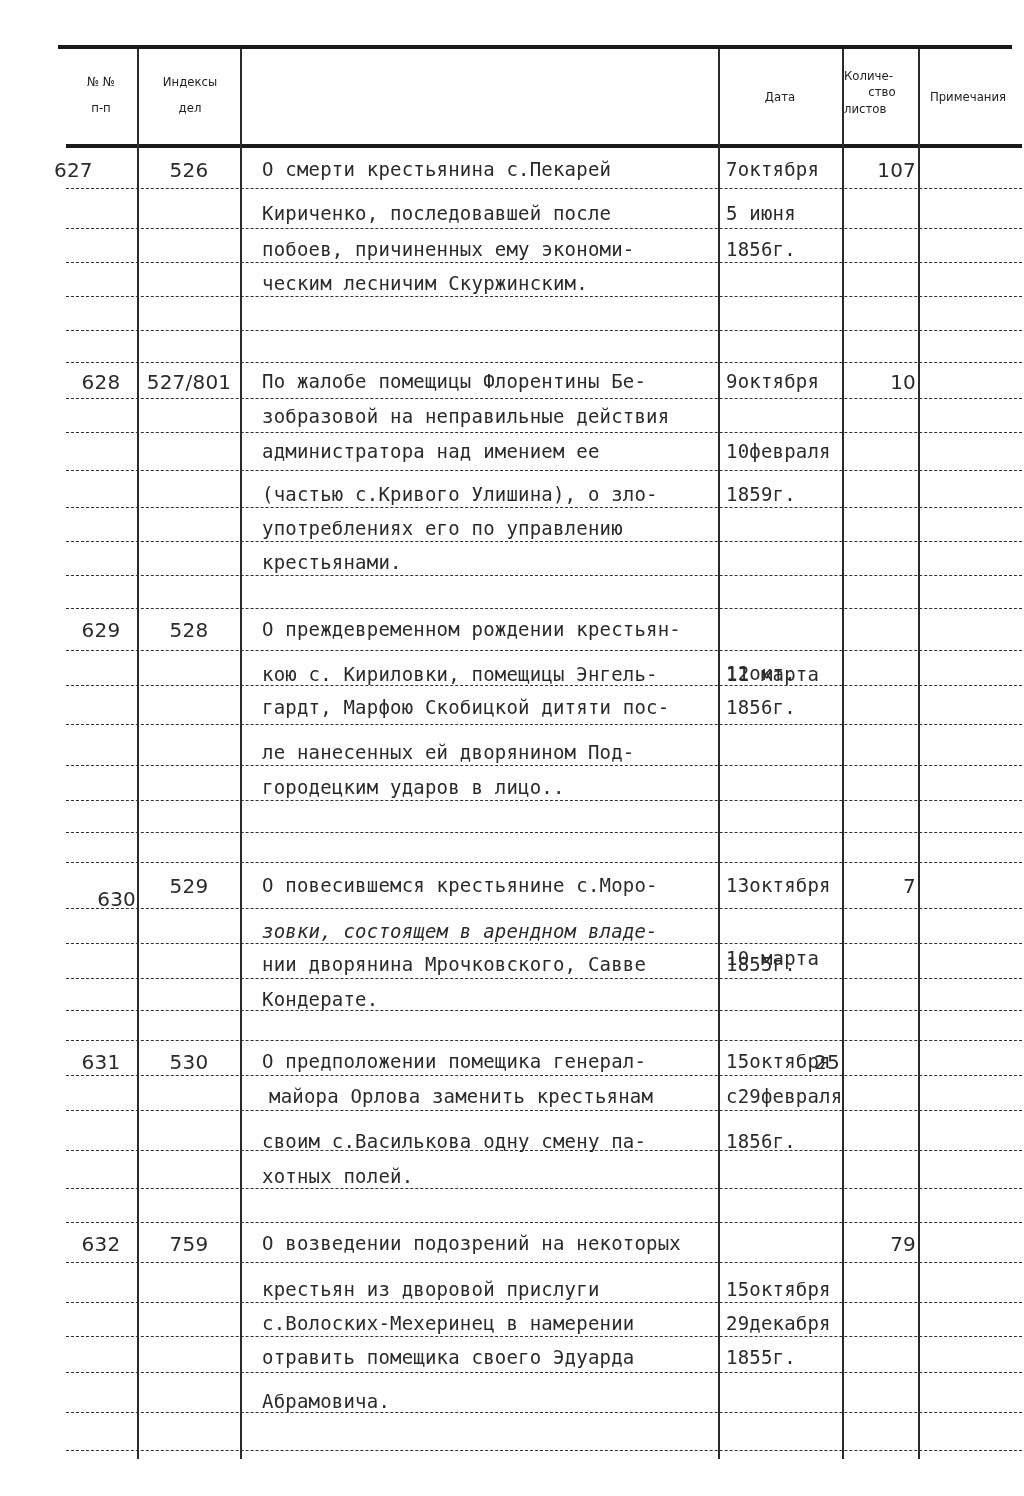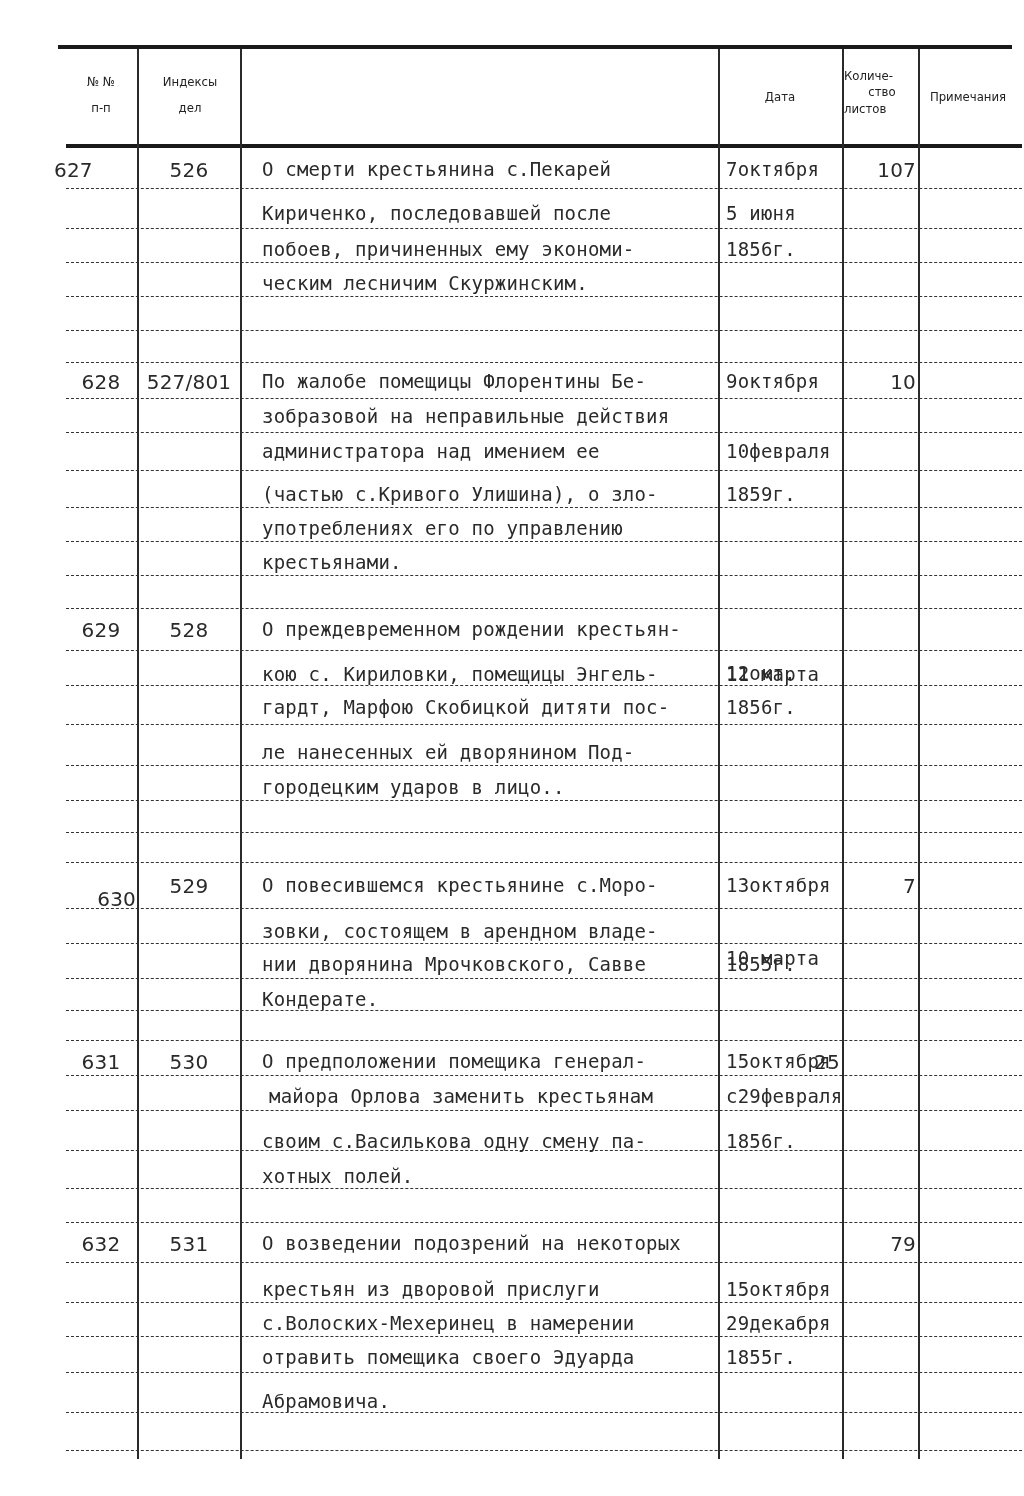--- a/index.html
+++ b/index.html
@@ -119,39 +119,39 @@
       <div class="cell " style="left: 262px; top: 663px;">кою с. Кириловки, помещицы Энгель-</div>
       <div class="cell " style="left: 262px; top: 696px;">гардт, Марфою Скобицкой дитяти пос-</div>
       <div class="cell " style="left: 262px; top: 741px;">ле нанесенных ей дворянином Под-</div>
       <div class="cell " style="left: 262px; top: 776px;">городецким ударов в лицо..</div>
       <div class="cell date" style="left: 726px; top: 618px; margin-top: 44px;">12окт.</div>
       <div class="cell date" style="left: 726px; top: 663px;">11 марта</div>
       <div class="cell date" style="left: 726px; top: 696px;">1856г.</div>
       <div class="cell num" style="left: 66px; top: 874px; width: 70px; text-align: right; margin-top: 13px;">630</div>
       <div class="cell num" style="left: 140px; top: 874px; width: 98px; text-align: center;">529</div>
       <div class="cell " style="left: 262px; top: 874px;">О повесившемся крестьянине с.Моро-</div>
-      <div class="cell " style="left: 262px; top: 920px;">зовки, состоящем в арендном владе-</div>
+      <div class="cell " style="left: 262px; top: 920px; font-style: italic;">зовки, состоящем в арендном владе-</div>
       <div class="cell " style="left: 262px; top: 953px;">нии дворянина Мрочковского, Савве</div>
       <div class="cell " style="left: 262px; top: 988px;">Кондерате.</div>
       <div class="cell date" style="left: 726px; top: 874px;">13октября</div>
       <div class="cell date" style="left: 726px; top: 920px; margin-top: 27px;">10 марта</div>
       <div class="cell date" style="left: 726px; top: 953px;">1855г.</div>
       <div class="cell num" style="left: 846px; top: 874px; width: 70px; text-align: right;">7</div>
       <div class="cell num" style="left: 66px; top: 1050px; width: 70px; text-align: center;">631</div>
       <div class="cell num" style="left: 140px; top: 1050px; width: 98px; text-align: center;">530</div>
       <div class="cell " style="left: 262px; top: 1050px;">О предположении помещика генерал-</div>
       <div class="cell " style="left: 262px; top: 1085px; margin-left: 7px;">майора Орлова заменить крестьянам</div>
       <div class="cell " style="left: 262px; top: 1130px;">своим с.Василькова одну смену па-</div>
       <div class="cell " style="left: 262px; top: 1165px;">хотных полей.</div>
       <div class="cell date" style="left: 726px; top: 1050px;">15октября</div>
       <div class="cell date" style="left: 726px; top: 1085px;">с29февраля</div>
       <div class="cell date" style="left: 726px; top: 1130px;">1856г.</div>
       <div class="cell num" style="left: 814px; top: 1050px; width: 70px; ">25</div>
       <div class="cell num" style="left: 66px; top: 1232px; width: 70px; text-align: center;">632</div>
-      <div class="cell num" style="left: 140px; top: 1232px; width: 98px; text-align: center;">531</div>
+      <div class="cell num" style="left: 140px; top: 1232px; width: 98px; text-align: center;">759</div>
       <div class="cell " style="left: 262px; top: 1232px;">О возведении подозрений на некоторых</div>
       <div class="cell " style="left: 262px; top: 1278px;">крестьян из дворовой прислуги</div>
       <div class="cell " style="left: 262px; top: 1312px;">с.Волоских-Мехеринец в намерении</div>
       <div class="cell " style="left: 262px; top: 1346px;">отравить помещика своего Эдуарда</div>
       <div class="cell " style="left: 262px; top: 1390px;">Абрамовича.</div>
       <div class="cell date" style="left: 726px; top: 1278px;">15октября</div>
       <div class="cell date" style="left: 726px; top: 1312px;">29декабря</div>
       <div class="cell date" style="left: 726px; top: 1346px;">1855г.</div>
       <div class="cell num" style="left: 846px; top: 1232px; width: 70px; text-align: right;">79</div>
     </div>

